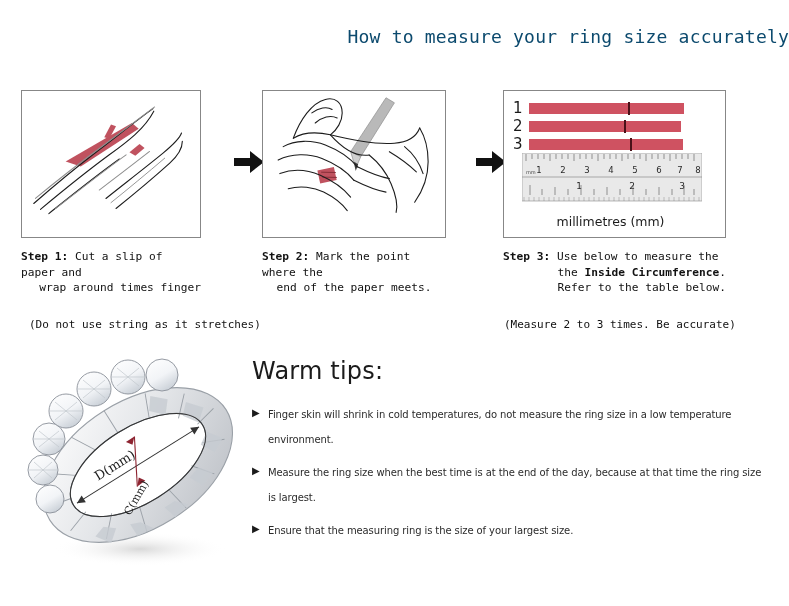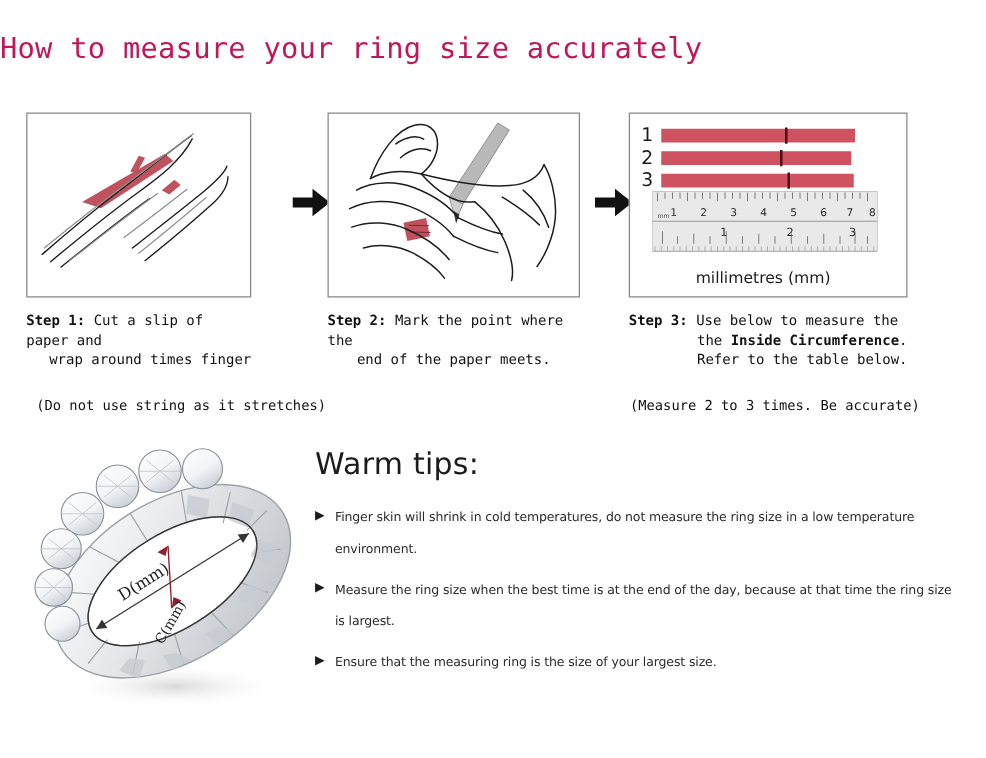--- a/index.html
+++ b/index.html
@@ -15,40 +15,40 @@
     font-family: "DejaVu Sans", sans-serif;
     color: #141414;
   }
 
   
   #page-title {
     position: absolute;
     left: 0;
     top: 26px;
     width: 789px;
-    text-align: left;
+    text-align: right;
     font-family: "DejaVu Sans Mono", monospace;
-    font-size: 23px;
+    font-size: 18px;
     font-weight: 400;
     letter-spacing: 0.2px;
-    color: #be185d;
+    color: #0c4a6e;
     white-space: nowrap;
   }
 
   
   #steps-row {
     position: absolute;
     left: 0;
     top: 90px;
     width: 789px;
     height: 250px;
   }
   .step-col { position: absolute; top: 0; }
   .step-col.c1 { left: 21px;  width: 180px; }
-  .step-col.c2 { left: 262px; width: 202px; }
+  .step-col.c2 { left: 262px; width: 184px; }
   .step-col.c3 { left: 503px; width: 223px; }
 
   .illus-box {
     box-sizing: border-box;
     border: 1px solid #878787;
     background: #ffffff;
     height: 148px;
     position: relative;
     overflow: hidden;
   }

